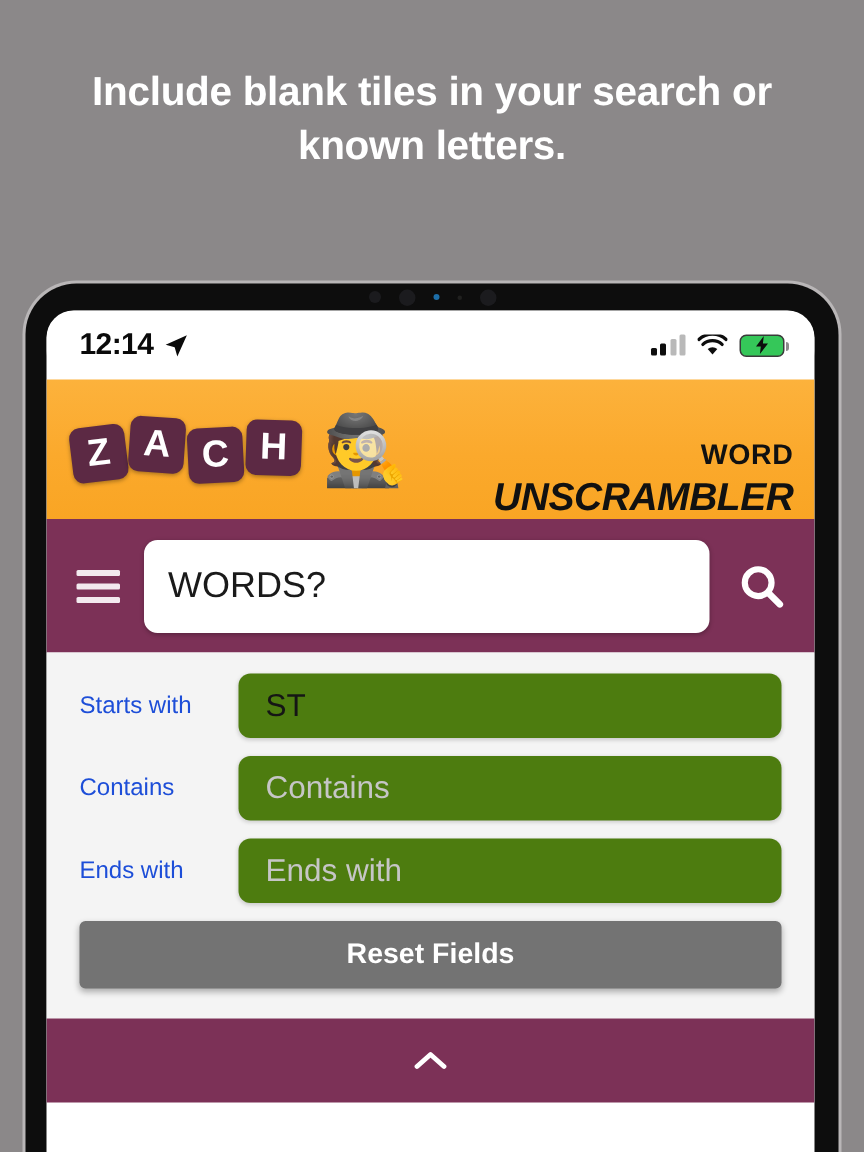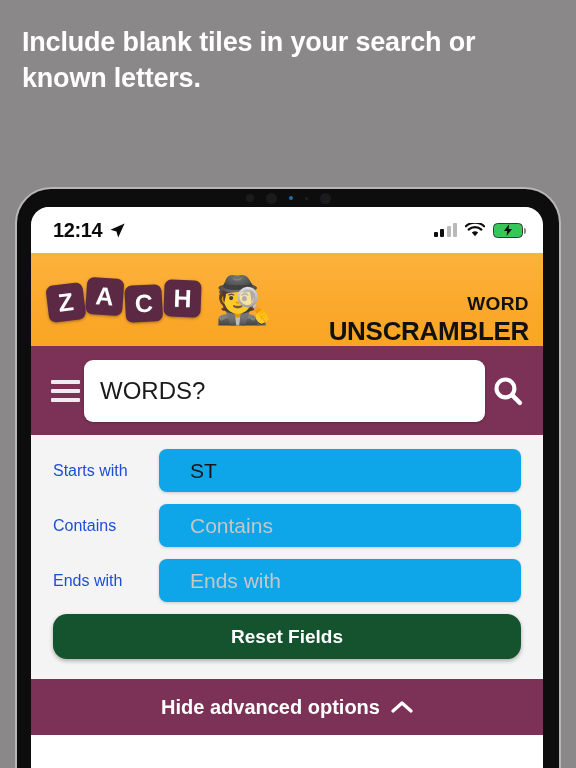--- a/index.html
+++ b/index.html
@@ -6,21 +6,22 @@
   html, body {
     width: 576px; height: 768px;
     overflow: hidden;
     background: #8b8889;
     font-family: "Liberation Sans", sans-serif;
   }
   #root { position: relative; width: 576px; height: 768px; }
 
   
   .promo {
-    position: absolute; left: 0; top: 24px; width: 576px;
+    position: absolute; left: 0; top: 43px; width: 576px;
+    text-align: center;
     color: #ffffff;
     font-size: 27px;
     font-weight: bold;
     line-height: 1.35;
     letter-spacing: -0.2px;
     padding: 0 22px;
   }
 
   
   .phone {
@@ -89,51 +90,51 @@
     box-shadow: 0 1px 3px rgba(0,0,0,.35);
     margin-right: 2px;
   }
   .tile:nth-child(1) { transform: rotate(-7deg) translateY(3px); }
   .tile:nth-child(2) { transform: rotate(4deg) translateY(-3px); }
   .tile:nth-child(3) { transform: rotate(-3deg) translateY(4px); }
   .tile:nth-child(4) { transform: rotate(2deg) translateY(-1px); }
   .detective { font-size: 46px; line-height: 1; margin: 0 2px 0 6px; }
   .brand { margin-left: auto; text-align: right; color: #111; line-height: 1; }
   .brand-top { font-size: 19px; font-weight: bold; letter-spacing: .4px; margin-bottom: 5px; margin-top: 39px; }
-  .brand-bot { font-size: 26px; font-weight: bold; letter-spacing: -.3px; }
+  .brand-bot { font-size: 26px; font-weight: bold; letter-spacing: -.3px; font-style: italic; }
 
   
   .searchbar {
     background: #7c3157; height: 89px;
-    display: flex; align-items: center; padding: 0 14px 0 18px; gap: 2px;
+    display: flex; align-items: center; padding: 0 14px 0 18px; gap: 14px;
   }
   .hamburger { display: flex; flex-direction: column; gap: 5px; padding: 4px 2px; cursor: pointer; }
   .hamburger span { display: block; width: 29px; height: 4px; background: #f3eaef; border-radius: 1px; }
   .search-input {
     flex: 1; height: 62px; background: #fff; border: none; border-radius: 9px;
     font-size: 24px; color: #1a1a1a; padding: 0 16px;
     font-family: "Liberation Sans", sans-serif;
     box-shadow: 0 1px 3px rgba(0,0,0,.25);
   }
   .search-btn { background: none; border: none; padding: 4px; cursor: pointer; display: flex; }
 
   
   .form { background: #f4f4f4; padding: 14px 22px 20px 22px; }
   .field-row { display: flex; align-items: center; margin-bottom: 12px; }
   .field-label { width: 106px; flex: none; font-size: 16px; color: #1d4ed8; }
   .field-input {
-    flex: 1; height: 43px; border: none; border-radius: 8px; background: #0ea5e9;
-    font-size: 21px; color: #151515; padding: 0 31px;
+    flex: 1; height: 43px; border: none; border-radius: 8px; background: #4d7c0f;
+    font-size: 21px; color: #151515; padding: 0 18px;
     font-family: "Liberation Sans", sans-serif;
     box-shadow: 0 1px 3px rgba(0,0,0,.18);
   }
   .field-input::placeholder { color: #c6c6c6; }
   .reset-btn {
     display: block; width: 100%; height: 45px; margin-top: 6px;
-    background: #14532d; color: #fff; border: none; border-radius: 14px;
+    background: #737373; color: #fff; border: none; border-radius: 4px;
     font-size: 19px; font-weight: bold; cursor: pointer;
     font-family: "Liberation Sans", sans-serif;
     box-shadow: 0 2px 4px rgba(0,0,0,.3);
   }
 
   
   .advbar {
     background: #7c3157; height: 56px;
     display: flex; align-items: center; justify-content: center; gap: 11px;
     color: #fff; font-size: 20px; font-weight: bold; cursor: pointer;
@@ -228,21 +229,20 @@
 
         <div class="field-row">
           <span class="field-label">Ends with</span>
           <input class="field-input" type="text" placeholder="Ends with" style="">
         </div>
 
         <button class="reset-btn">Reset Fields</button>
       </div>
 
       <div class="advbar">
-        <span>Hide advanced options</span>
         <svg width="22" height="14" viewBox="0 0 22 14">
           <path d="M2 11 L11 3 L20 11" stroke="#ffffff" stroke-width="3.2" fill="none" stroke-linecap="round" stroke-linejoin="round"></path>
         </svg>
       </div>
 
     </div>
   </div>
 </div>
 
 </body></html>

